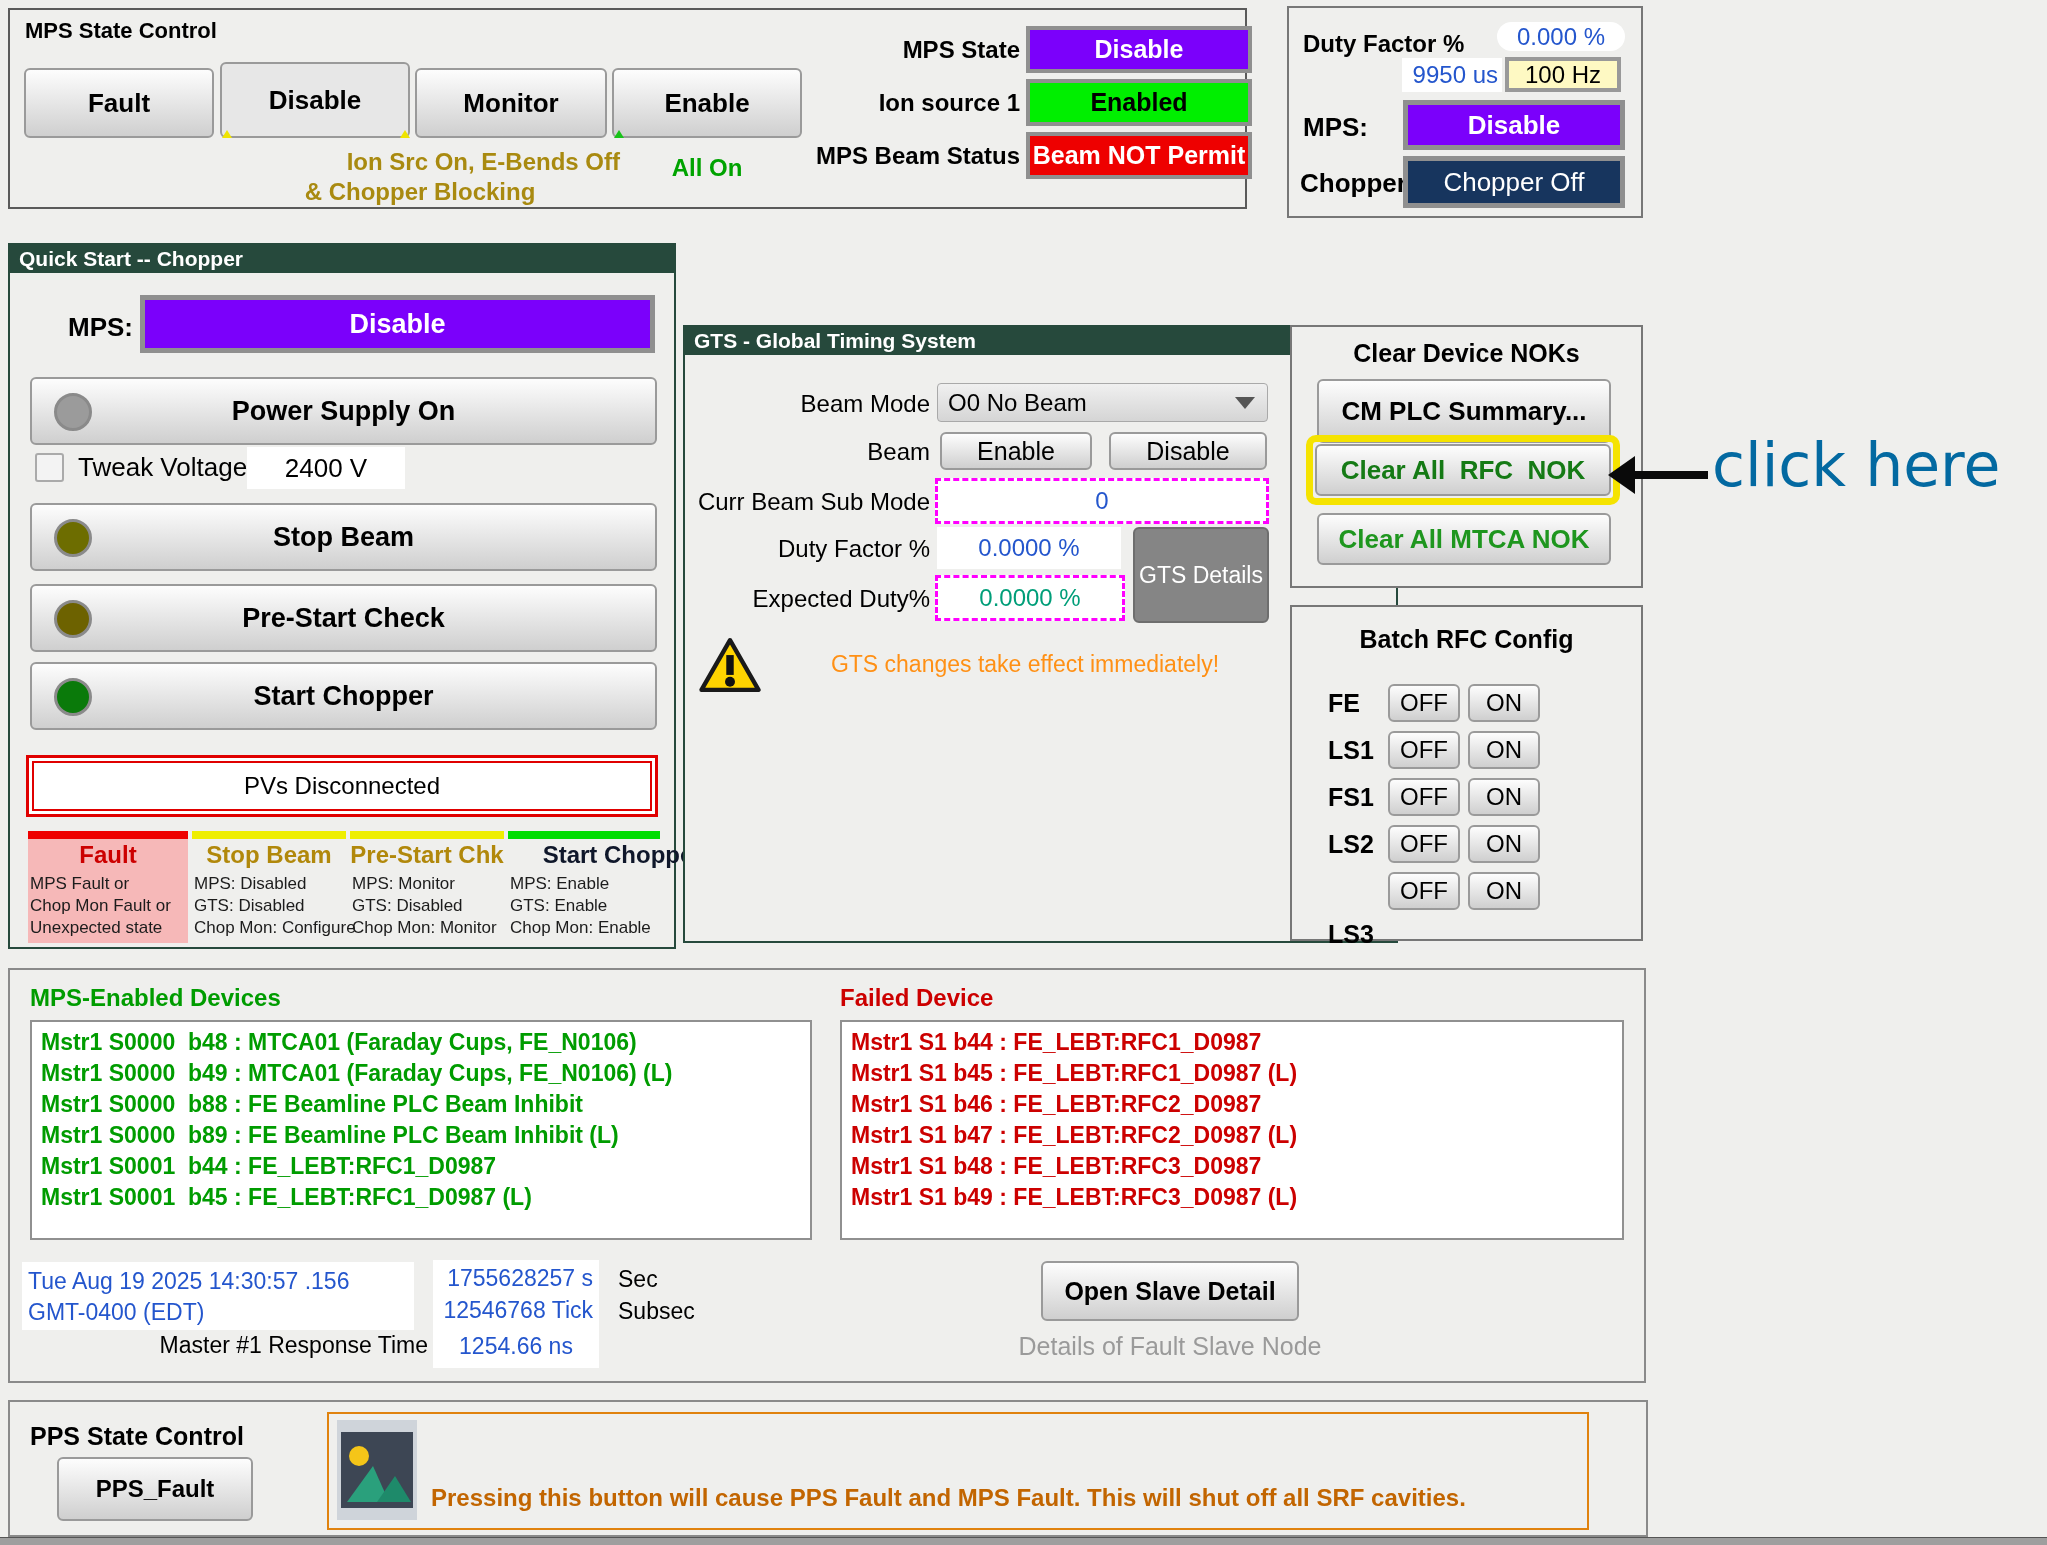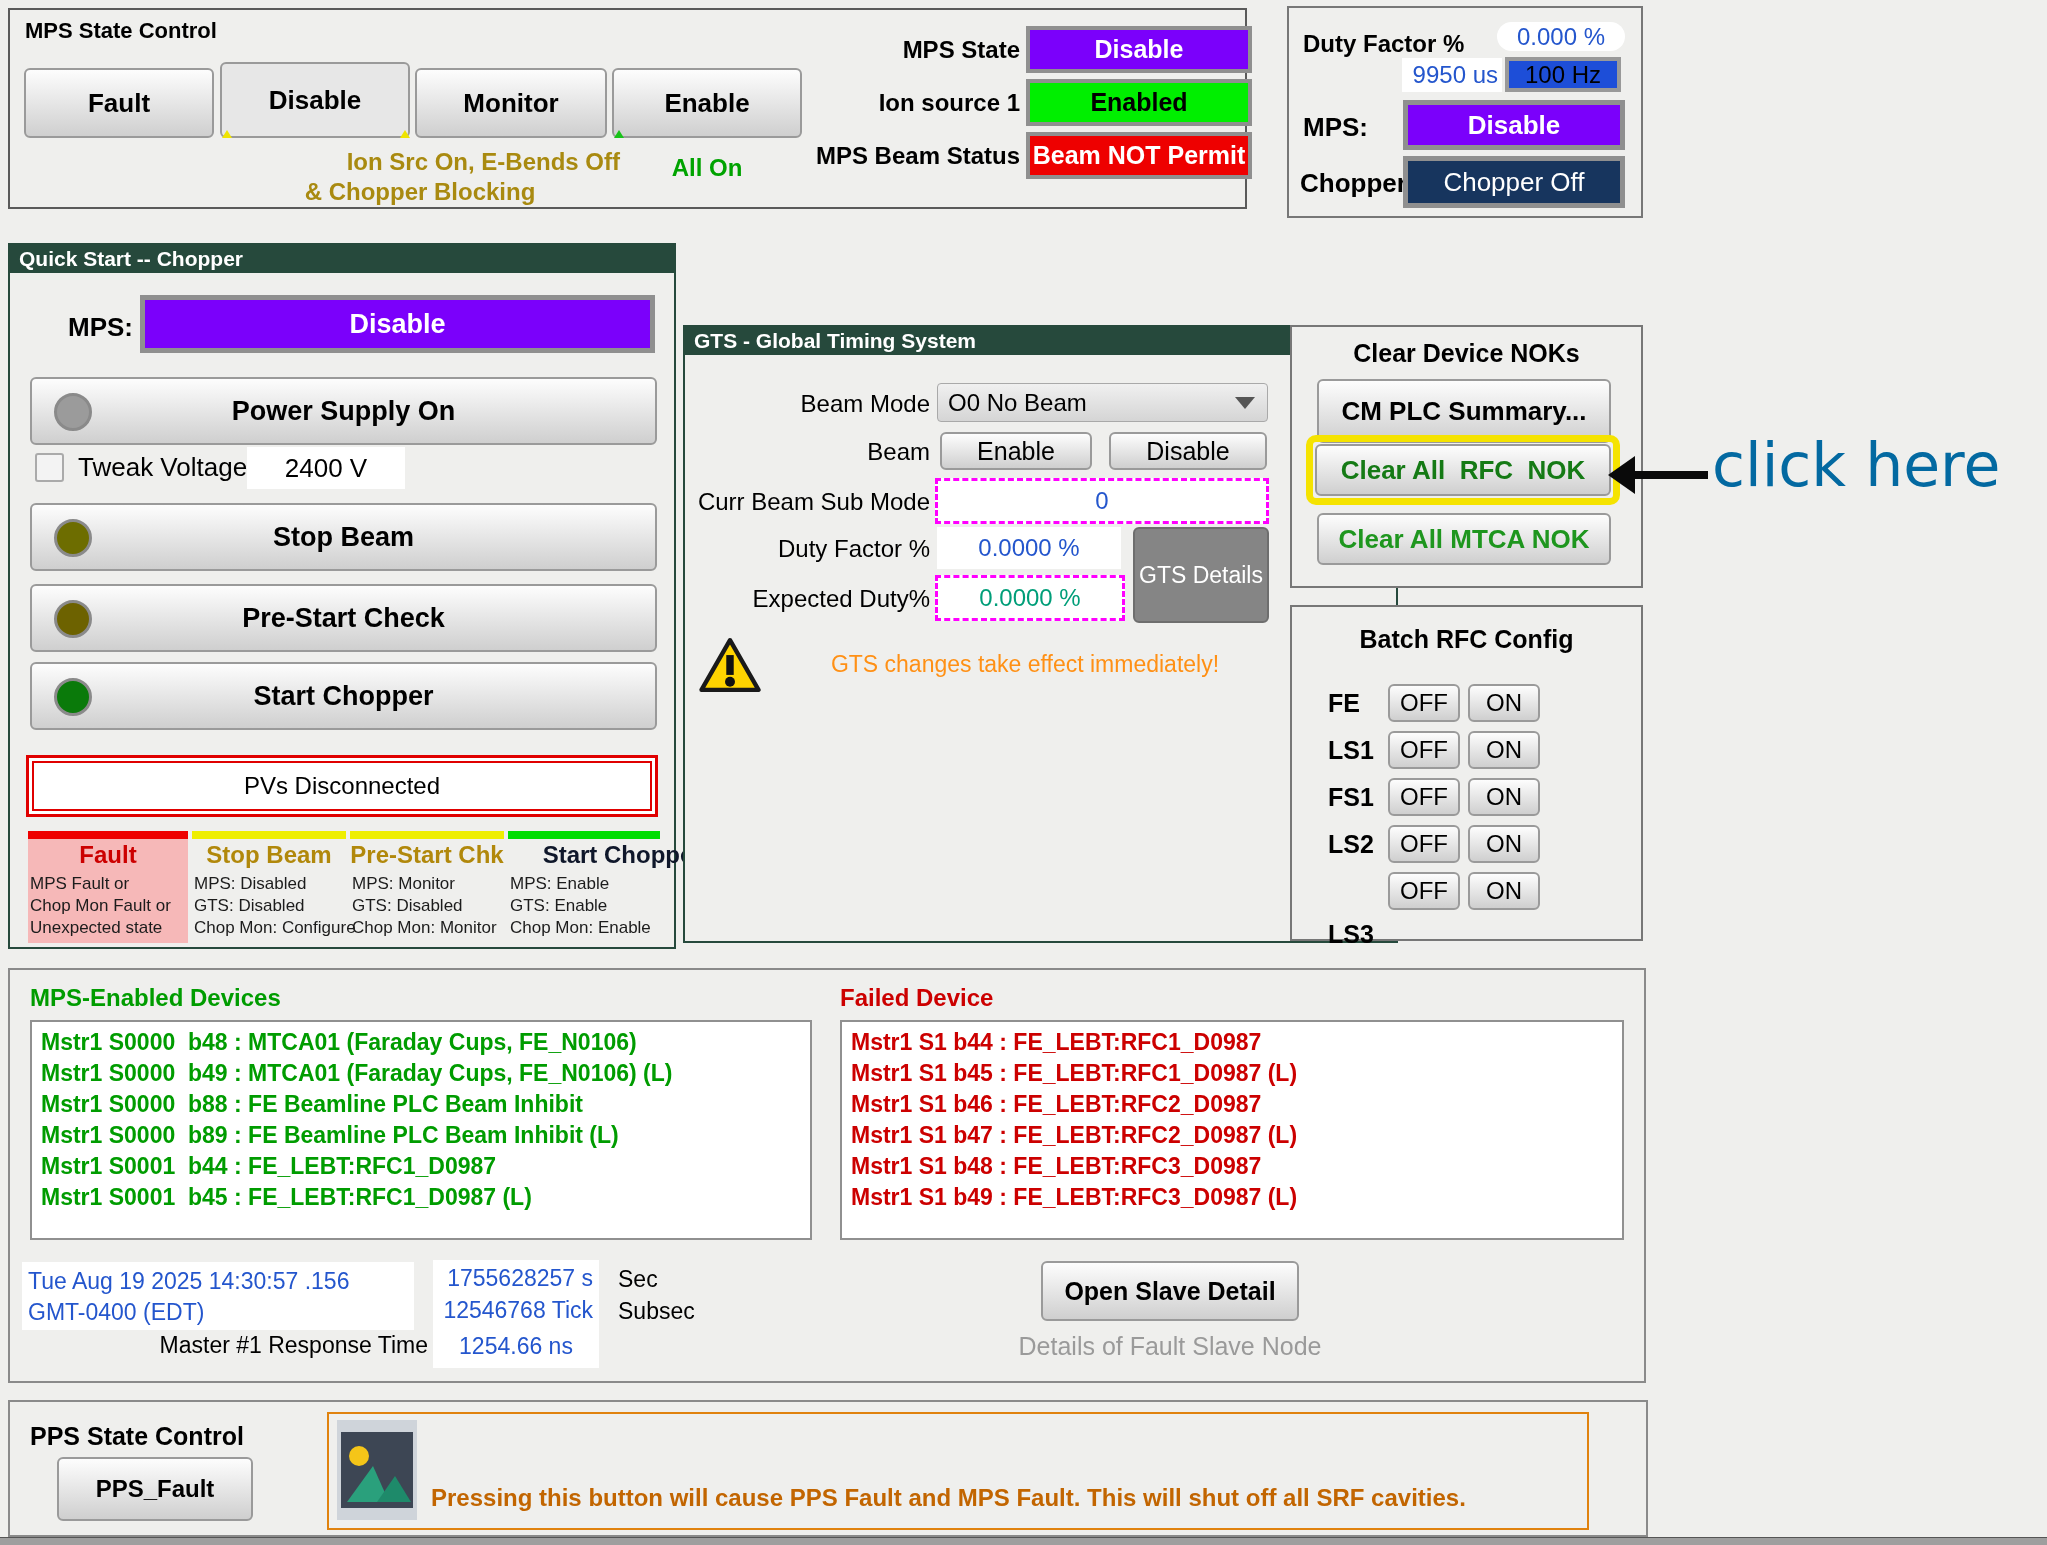--- a/index.html
+++ b/index.html
@@ -61,21 +61,21 @@
 
     <div class="statusbox" style="left:1016px;top:16px;width:226px;height:47px;background:#7b00fb;color:#fff;font-size:25px;">Disable</div>
     <div class="statusbox" style="left:1016px;top:69px;width:226px;height:47px;background:#00ef00;color:#000;font-size:25px;">Enabled</div>
     <div class="statusbox" style="left:1016px;top:122px;width:226px;height:47px;background:#ee0000;color:#fff;font-size:25px;">Beam NOT Permit</div>
   </div>
 
   <div class="panel" style="left:1287px;top:6px;width:356px;height:212px;">
     <div class="abs" style="left:14px;top:22px;font-size:24px;font-weight:bold;">Duty Factor %</div>
     <div class="whitebox bluetxt" style="left:208px;top:14px;width:128px;height:29px;font-size:24px;justify-content:center;border-radius:15px;">0.000 %</div>
     <div class="whitebox bluetxt" style="left:113px;top:50px;width:100px;height:34px;font-size:24px;justify-content:flex-end;padding-right:4px;">9950 us</div>
-    <div class="abs" style="left:216px;top:49px;width:116px;height:35px;background:#1d4ed8;border:4px solid #999;
+    <div class="abs" style="left:216px;top:49px;width:116px;height:35px;background:#fef9c3;border:4px solid #999;
          display:flex;align-items:center;justify-content:center;font-size:24px;">100 Hz</div>
     <div class="abs" style="left:14px;top:104px;font-size:26px;font-weight:bold;">MPS:</div>
     <div class="statusbox" style="left:114px;top:92px;width:222px;height:50px;border-width:5px;background:#7b00fb;color:#fff;font-size:26px;">Disable</div>
     <div class="abs" style="left:11px;top:160px;font-size:26px;font-weight:bold;">Chopper:</div>
     <div class="statusbox" style="left:114px;top:148px;width:222px;height:52px;border-width:5px;background:#17355e;color:#fff;font-size:26px;font-weight:normal;">Chopper Off</div>
   </div>
 
   <div class="panel gpanel" style="left:8px;top:243px;width:668px;height:706px;">
     <div class="titlebar">Quick Start -- Chopper</div>
 

